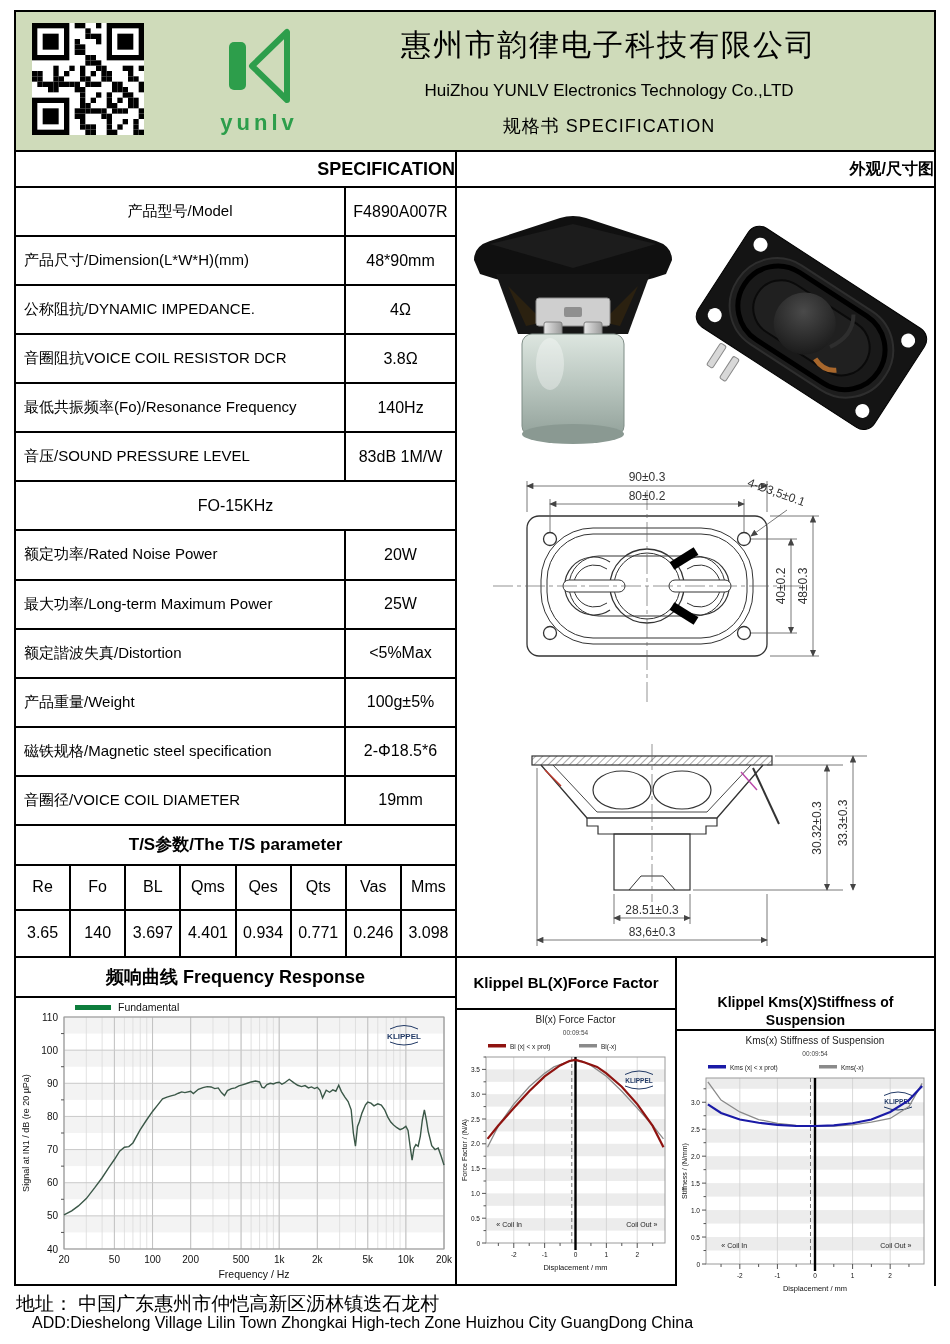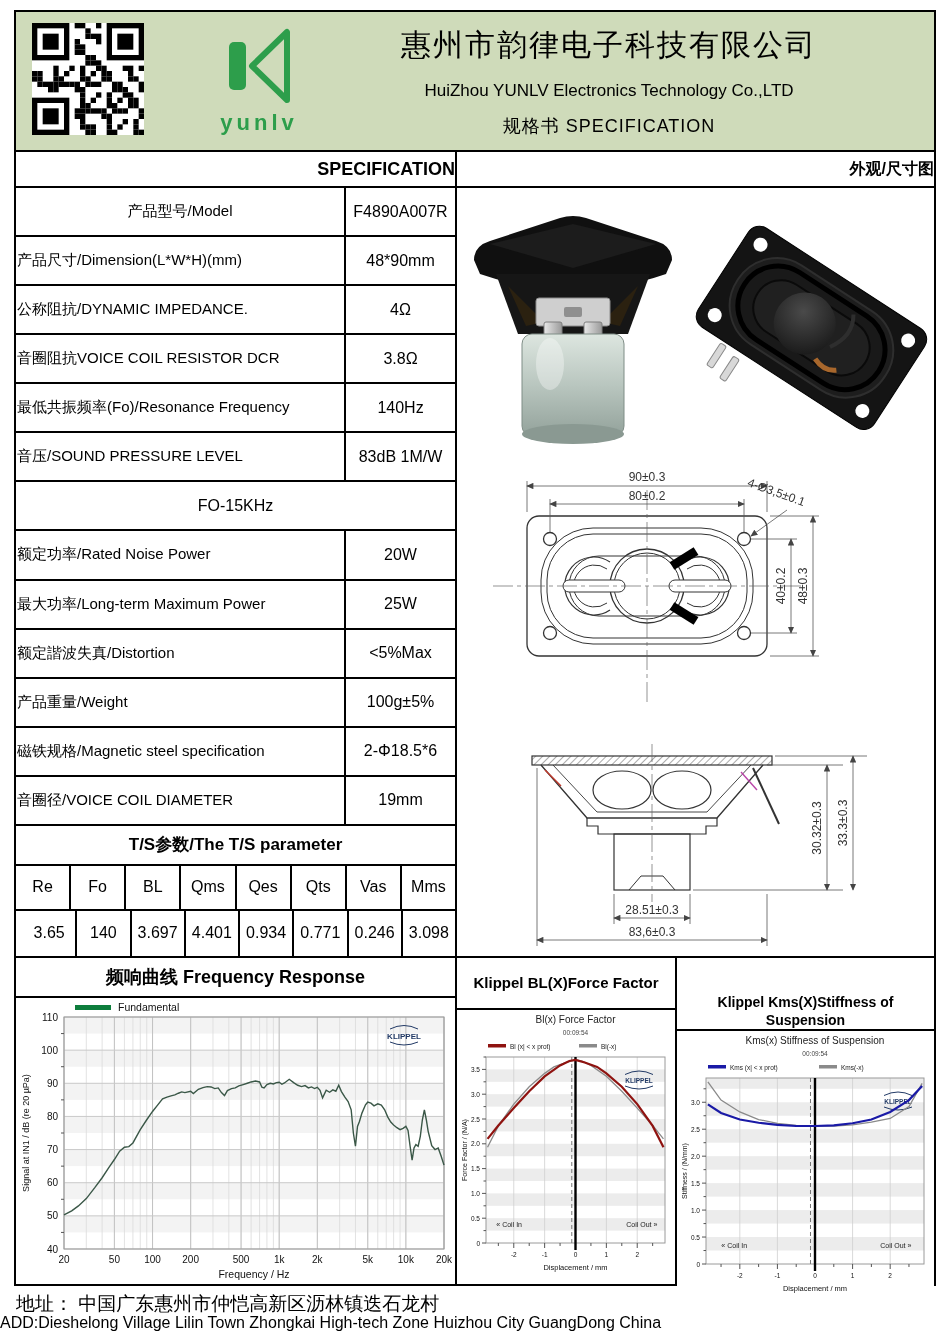--- a/index.html
+++ b/index.html
@@ -18,44 +18,44 @@
   .en-name { font-size: 17px; margin-top: 15px; }
   .doc-type { font-size: 18px; margin-top: 13px; letter-spacing: 1px; }
   
   .main { display: flex; height: 804px; }
   .leftcol { width: 441px; border-right: 2px solid #000; display: flex; flex-direction: column; }
   .rightcol { flex: 1; display: flex; flex-direction: column; }
   .sec-title { height: 36px; line-height: 34px; text-align: right; font-weight: bold; font-size: 18px; border-bottom: 2px solid #000; }
   .right-title { font-size: 16px; }
   .spec-rows { height: 679px; display: flex; flex-direction: column; }
   .spec-row { flex: 1; display: flex; border-bottom: 2px solid #000; }
-  .spec-row .lbl { width: 330px; border-right: 2px solid #000; display: flex; align-items: center; padding-left: 1px; font-size: 15px; }
+  .spec-row .lbl { width: 330px; border-right: 2px solid #000; display: flex; align-items: center; padding-left: 8px; font-size: 15px; }
   .spec-row:first-child .lbl { justify-content: center; padding-left: 0; }
   .spec-row .val { flex: 1; display: flex; align-items: center; justify-content: center; font-size: 16px; text-align: center; }
   .ts-title { height: 40px; line-height: 38px; text-align: center; font-weight: bold; font-size: 17px; border-bottom: 2px solid #000; }
   .ts-row { height: 48px; display: flex; border-bottom: 2px solid #000; }
-  .ts-row:last-child { border-bottom: none; padding-left: 7px; }
+  .ts-row:last-child { border-bottom: none; }
   .ts-cell { flex: 1; border-right: 2px solid #000; display: flex; align-items: center; justify-content: center; font-size: 16px; }
   .ts-cell:last-child { border-right: none; }
   .photos { height: 278px; display: flex; align-items: center; justify-content: center; gap: 6px; }
   
   .charts { height: 328px; border-top: 2px solid #000; display: flex; }
   .panel { display: flex; flex-direction: column; }
   .panelA { width: 441px; border-right: 2px solid #000; }
   .panelB { width: 220px; border-right: 2px solid #000; }
   .panelC { flex: 1; }
   .chart-head { border-bottom: 2px solid #000; font-weight: bold; text-align: center; display: flex; align-items: center; justify-content: center; line-height: 1.25; }
   .panelA .chart-head { height: 40px; font-size: 18px; }
   .panelB .chart-head { height: 52px; font-size: 15px; padding: 0 16px; }
   .panelC .chart-head { height: 40px; font-size: 14px; padding: 0 12px; margin-top: 36px; }
   .chart-body { flex: 1; position: relative; background: #fff; }
   .chart-body svg { display: block; margin: 1px auto 0 auto; }
   
   .addr1 { position: absolute; left: 16px; top: 1291px; font-size: 19px; }
-  .addr2 { position: absolute; left: 0; top: 1314px; font-size: 16px; }
+  .addr2 { position: absolute; left: 32px; top: 1314px; font-size: 16px; }
   svg text { font-family: "Liberation Sans", sans-serif; }
 </style>
 </head>
 <body>
 
 <div class="frame">
 
   <div class="header">
     <div class="qrwrap">
       <svg id="qr" width="112" height="112">

